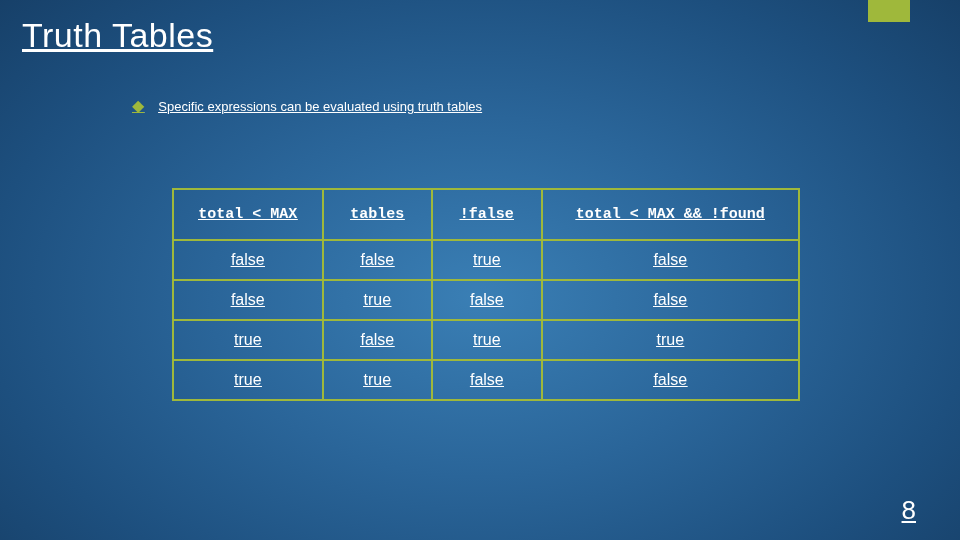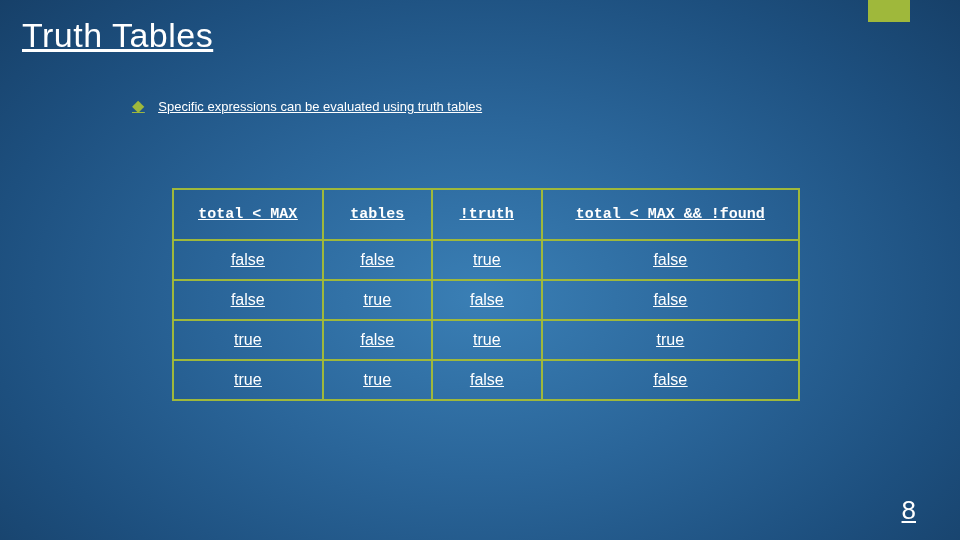--- a/index.html
+++ b/index.html
@@ -107,21 +107,21 @@
     <colgroup>
       <col class="c1">
         <col class="c2">
         <col class="c3">
         <col class="c4">
     </colgroup>
     <thead>
       <tr>
         <th>total &lt; MAX</th>
         <th>tables</th>
-        <th>!truth</th>
+        <th>!false</th>
         <th>total &lt; MAX &amp;&amp; !found</th>
       </tr>
     </thead>
     <tbody>
       <tr>
         <td>false</td>
         <td>false</td>
         <td>true</td>
         <td>false</td>
       </tr>

